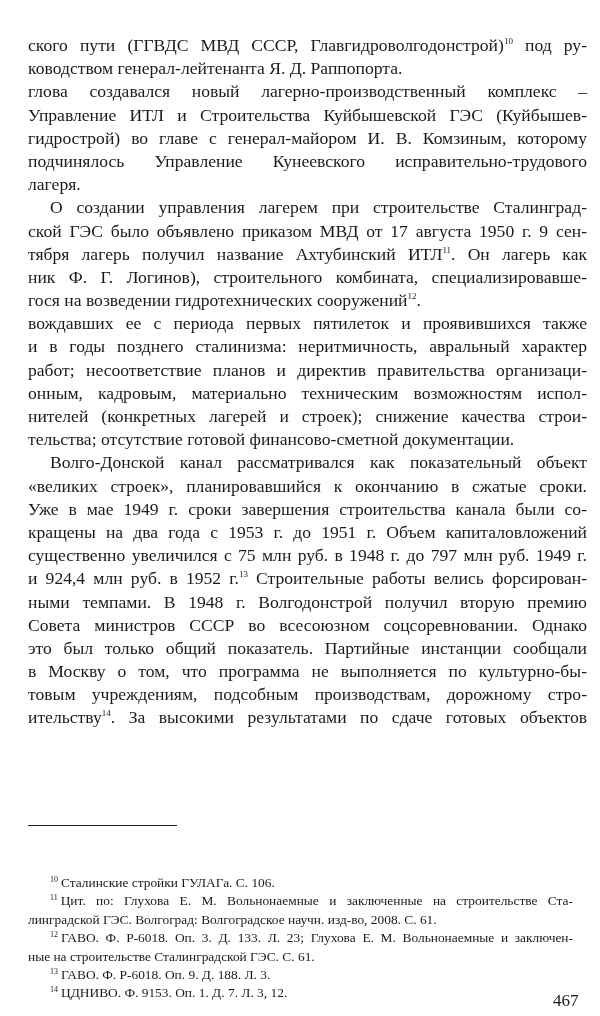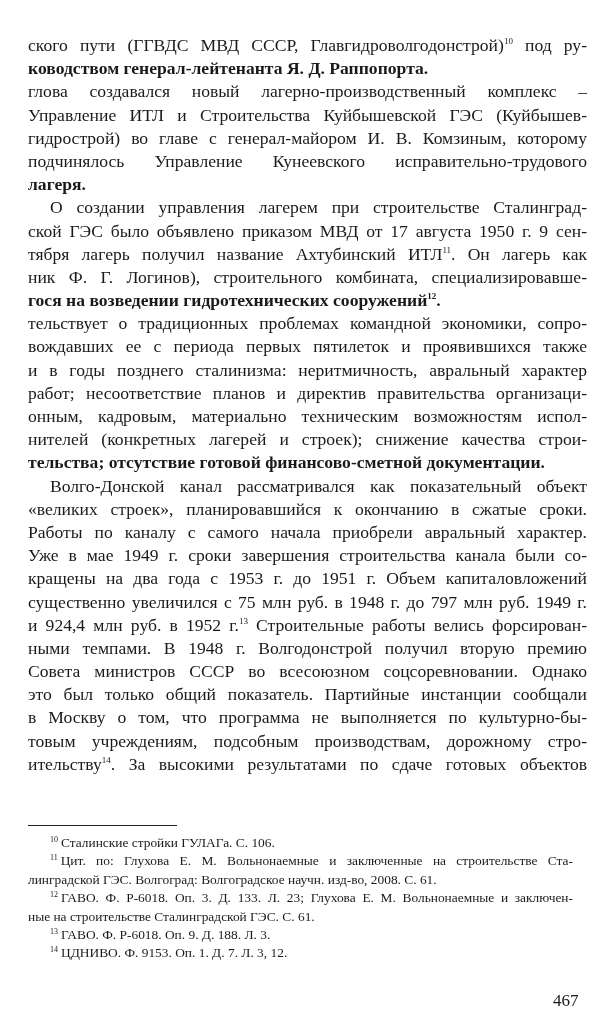--- a/index.html
+++ b/index.html
@@ -1,25 +1,25 @@
 <!DOCTYPE html>
 <html><head>
 <meta charset="utf-8">
 <style>
   html, body { margin: 0; padding: 0; background: #ffffff; }
   body { width: 600px; height: 1016px; position: relative; overflow: hidden;
          font-family: "Liberation Serif", "DejaVu Serif", serif; color: #1a1a1a; }
   .page { position: absolute; left: 28px; top: 34px; width: 559px; }
   .line { display: block; height: 23.2px; line-height: 23.2px; font-size: 17.6px;
           white-space: nowrap; text-align: justify; text-align-last: justify; }
-  .line.last { text-align-last: left; font-weight: bold; }
+  .line.last { text-align-last: left; }
   .line.indent { padding-left: 22px; }
   sup { font-size: 9px; line-height: 0; vertical-align: 7px; margin-top: 21px; }
   .rule { position: absolute; left: 28px; top: 825px; width: 149px; height: 1px; background: #222; }
-  .fn { position: absolute; left: 28px; top: 834px; width: 545px; }
+  .fn { position: absolute; left: 28px; top: 874px; width: 545px; }
   .fnline { display: block; height: 18.4px; line-height: 18.4px; font-size: 13.4px;
             white-space: nowrap; text-align: justify; text-align-last: justify; }
   .fnline.last { text-align-last: left; }
   .fnline.indent { padding-left: 22px; }
   .fnline sup { font-size: 8px; vertical-align: 5px; margin-right: 3px; }
   .pagenum { position: absolute; left: 553px; top: 991px; font-size: 17px; }
 </style>
 </head>
 <body>
 
@@ -33,31 +33,29 @@
   <span class="line">гидрострой) во главе с генерал-майором И. В. Комзиным, которому</span>
   <span class="line">подчинялось Управление Кунеевского исправительно-трудового</span>
   <span class="line last">лагеря.</span>
 
   <span class="line indent">О создании управления лагерем при строительстве Сталинград-</span>
   <span class="line">ской ГЭС было объявлено приказом МВД от 17 августа 1950 г. 9 сен-</span>
   <span class="line"><span>тября лагерь получил название Ахтубинский ИТЛ</span><sup>11</sup><span>. Он лагерь как</span></span>
   <span class="line">ник Ф. Г. Логинов), строительного комбината, специализировавше-</span>
   <span class="line last"><span>гося на возведении гидротехнических сооружений</span><sup>12</sup><span>.</span></span>
 
-  <span class="line">тельствует о традиционных проблемах командной экономики, сопро-</span>
   <span class="line">вождавших ее с периода первых пятилеток и проявившихся также</span>
   <span class="line">и в годы позднего сталинизма: неритмичность, авральный характер</span>
   <span class="line">работ; несоответствие планов и директив правительства организаци-</span>
   <span class="line">онным, кадровым, материально техническим возможностям испол-</span>
   <span class="line">нителей (конкретных лагерей и строек); снижение качества строи-</span>
   <span class="line last">тельства; отсутствие готовой финансово-сметной документации.</span>
 
   <span class="line indent">Волго-Донской канал рассматривался как показательный объект</span>
   <span class="line">«великих строек», планировавшийся к окончанию в сжатые сроки.</span>
-  <span class="line">Работы по каналу с самого начала приобрели авральный характер.</span>
   <span class="line">Уже в мае 1949 г. сроки завершения строительства канала были со-</span>
   <span class="line">кращены на два года с 1953 г. до 1951 г. Объем капиталовложений</span>
   <span class="line">существенно увеличился с 75 млн руб. в 1948 г. до 797 млн руб. 1949 г.</span>
   <span class="line"><span>и 924,4 млн руб. в 1952 г.</span><sup>13</sup><span> Строительные работы велись форсирован-</span></span>
   <span class="line">ными темпами. В 1948 г. Волгодонстрой получил вторую премию</span>
   <span class="line">Совета министров СССР во всесоюзном соцсоревновании. Однако</span>
   <span class="line">это был только общий показатель. Партийные инстанции сообщали</span>
   <span class="line">в Москву о том, что программа не выполняется по культурно-бы-</span>
   <span class="line">товым учреждениям, подсобным производствам, дорожному стро-</span>
   <span class="line"><span>ительству</span><sup>14</sup><span>. За высокими результатами по сдаче готовых объектов</span></span>

